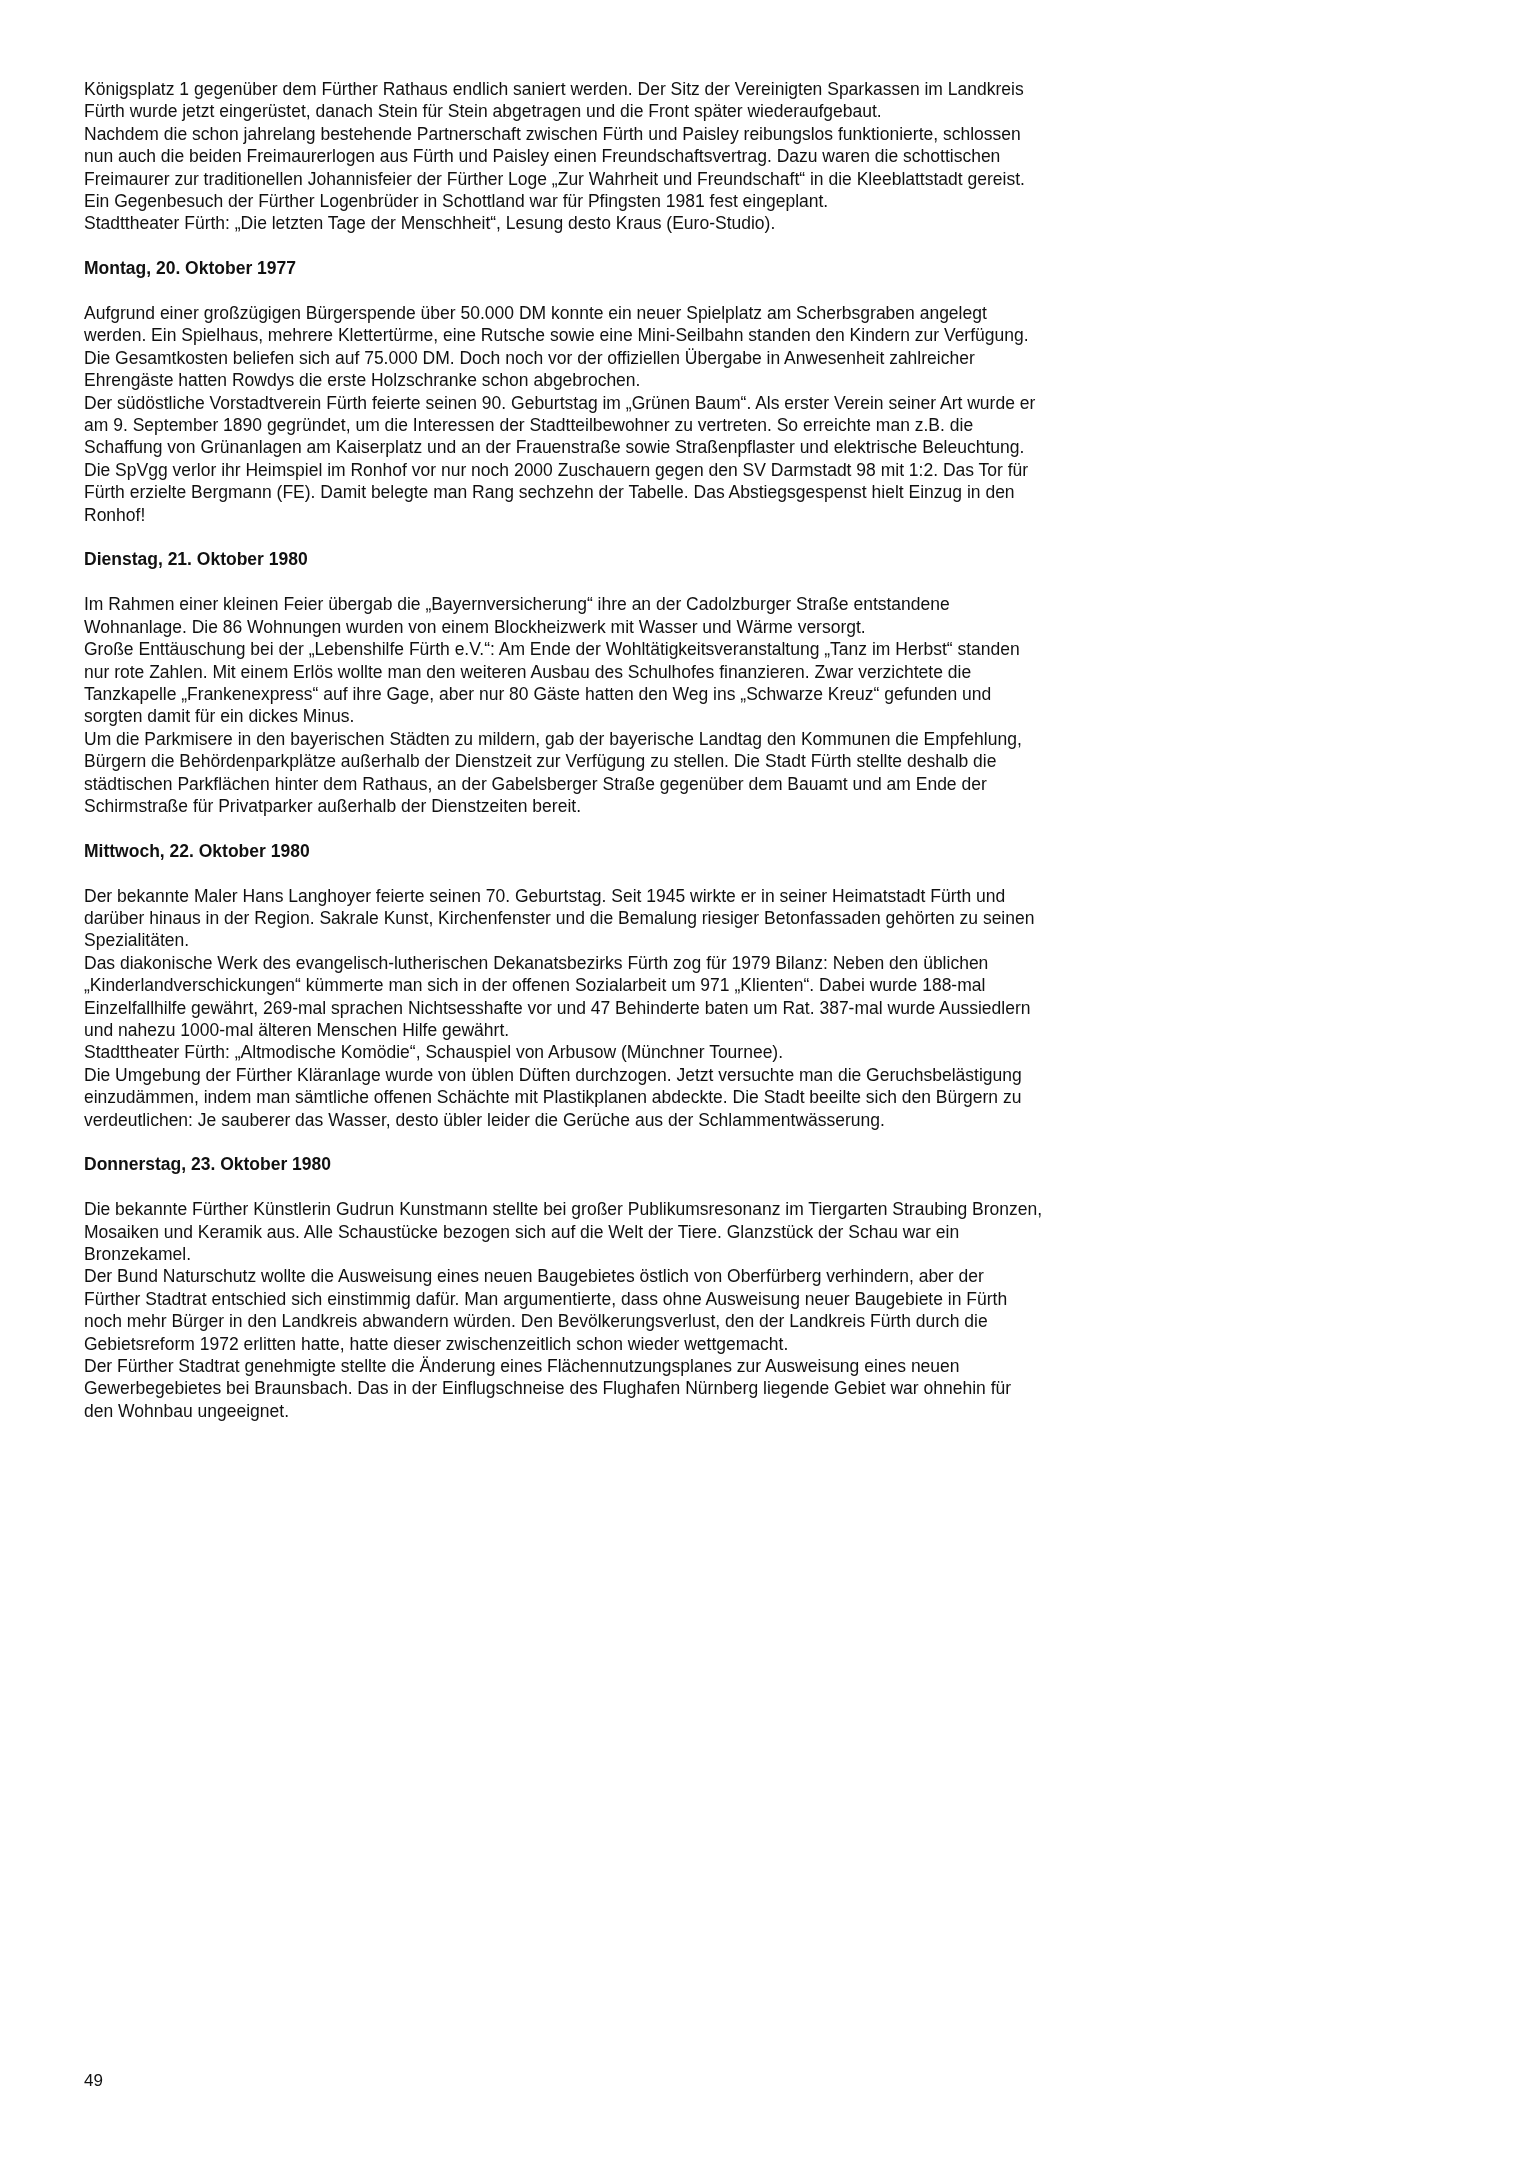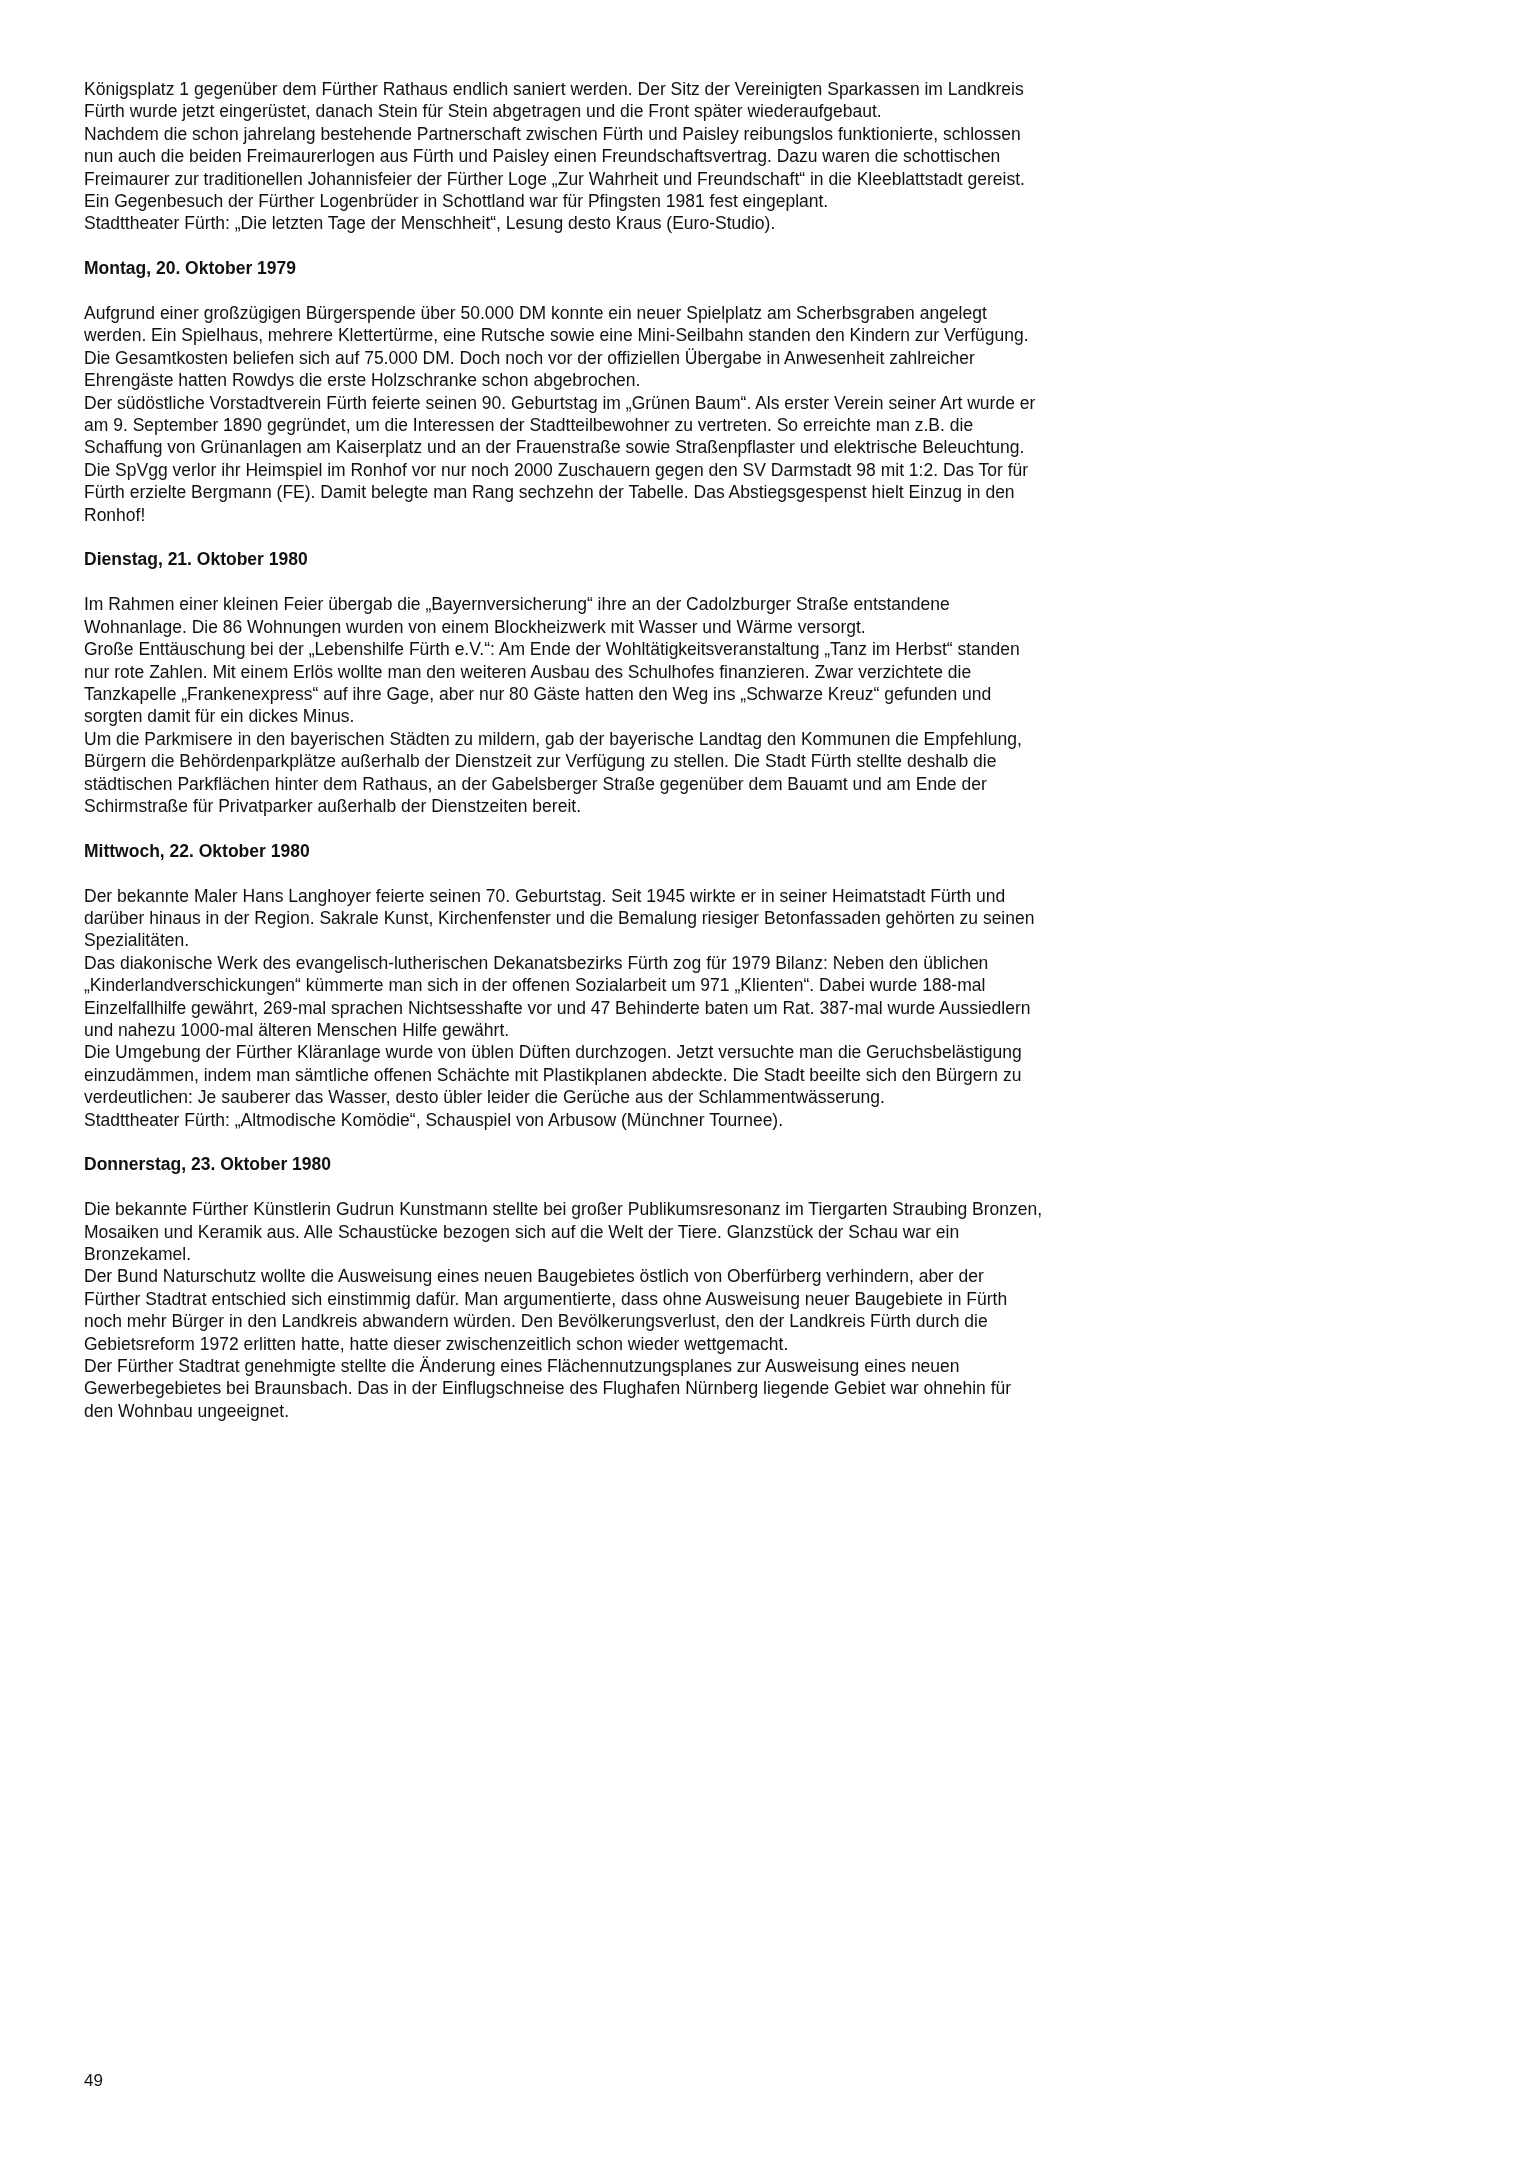--- a/index.html
+++ b/index.html
@@ -50,38 +50,38 @@
 </style>
 </head>
 <body>
 
 <div class="page">
   <div class="content">
     <p class="para">Königsplatz 1 gegenüber dem Fürther Rathaus endlich saniert werden. Der Sitz der Vereinigten Sparkassen im Landkreis Fürth wurde jetzt eingerüstet, danach Stein für Stein abgetragen und die Front später wiederaufgebaut.</p>
     <p class="para">Nachdem die schon jahrelang bestehende Partnerschaft zwischen Fürth und Paisley reibungslos funktionierte, schlossen nun auch die beiden Freimaurerlogen aus Fürth und Paisley einen Freundschaftsvertrag. Dazu waren die schottischen Freimaurer zur traditionellen Johannisfeier der Fürther Loge „Zur Wahrheit und Freundschaft“ in die Kleeblattstadt gereist. Ein Gegenbesuch der Fürther Logenbrüder in Schottland war für Pfingsten 1981 fest eingeplant.</p>
     <p class="para">Stadttheater Fürth: „Die letzten Tage der Menschheit“, Lesung desto Kraus (Euro-Studio).</p>
 
-    <h2 class="date-heading">Montag, 20. Oktober 1979</h2>
+    <h2 class="date-heading">Montag, 20. Oktober 1977</h2>
 
     <p class="para">Aufgrund einer großzügigen Bürgerspende über 50.000 DM konnte ein neuer Spielplatz am Scherbsgraben angelegt werden. Ein Spielhaus, mehrere Klettertürme, eine Rutsche sowie eine Mini-Seilbahn standen den Kindern zur Verfügung. Die Gesamtkosten beliefen sich auf 75.000 DM. Doch noch vor der offiziellen Übergabe in Anwesenheit zahlreicher Ehrengäste hatten Rowdys die erste Holzschranke schon abgebrochen.</p>
     <p class="para">Der südöstliche Vorstadtverein Fürth feierte seinen 90. Geburtstag im „Grünen Baum“. Als erster Verein seiner Art wurde er am 9. September 1890 gegründet, um die Interessen der Stadtteilbewohner zu vertreten. So erreichte man z.B. die Schaffung von Grünanlagen am Kaiserplatz und an der Frauenstraße sowie Straßenpflaster und elektrische Beleuchtung.</p>
     <p class="para">Die SpVgg verlor ihr Heimspiel im Ronhof vor nur noch 2000 Zuschauern gegen den SV Darmstadt 98 mit 1:2. Das Tor für Fürth erzielte Bergmann (FE). Damit belegte man Rang sechzehn der Tabelle. Das Abstiegsgespenst hielt Einzug in den Ronhof!</p>
 
     <h2 class="date-heading">Dienstag, 21. Oktober 1980</h2>
 
     <p class="para">Im Rahmen einer kleinen Feier übergab die „Bayernversicherung“ ihre an der Cadolzburger Straße entstandene Wohnanlage. Die 86 Wohnungen wurden von einem Blockheizwerk mit Wasser und Wärme versorgt.</p>
     <p class="para">Große Enttäuschung bei der „Lebenshilfe Fürth e.V.“: Am Ende der Wohltätigkeitsveranstaltung „Tanz im Herbst“ standen nur rote Zahlen. Mit einem Erlös wollte man den weiteren Ausbau des Schulhofes finanzieren. Zwar verzichtete die Tanzkapelle „Frankenexpress“ auf ihre Gage, aber nur 80 Gäste hatten den Weg ins „Schwarze Kreuz“ gefunden und sorgten damit für ein dickes Minus.</p>
     <p class="para">Um die Parkmisere in den bayerischen Städten zu mildern, gab der bayerische Landtag den Kommunen die Empfehlung, Bürgern die Behördenparkplätze außerhalb der Dienstzeit zur Verfügung zu stellen. Die Stadt Fürth stellte deshalb die städtischen Parkflächen hinter dem Rathaus, an der Gabelsberger Straße gegenüber dem Bauamt und am Ende der Schirmstraße für Privatparker außerhalb der Dienstzeiten bereit.</p>
 
     <h2 class="date-heading">Mittwoch, 22. Oktober 1980</h2>
 
     <p class="para">Der bekannte Maler Hans Langhoyer feierte seinen 70. Geburtstag. Seit 1945 wirkte er in seiner Heimatstadt Fürth und darüber hinaus in der Region. Sakrale Kunst, Kirchenfenster und die Bemalung riesiger Betonfassaden gehörten zu seinen Spezialitäten.</p>
     <p class="para">Das diakonische Werk des evangelisch-lutherischen Dekanatsbezirks Fürth zog für 1979 Bilanz: Neben den üblichen „Kinderlandverschickungen“ kümmerte man sich in der offenen Sozialarbeit um 971 „Klienten“. Dabei wurde 188-mal Einzelfallhilfe gewährt, 269-mal sprachen Nichtsesshafte vor und 47 Behinderte baten um Rat. 387-mal wurde Aussiedlern und nahezu 1000-mal älteren Menschen Hilfe gewährt.</p>
+    <p class="para">Stadttheater Fürth: „Altmodische Komödie“, Schauspiel von Arbusow (Münchner Tournee).</p>
     <p class="para">Die Umgebung der Fürther Kläranlage wurde von üblen Düften durchzogen. Jetzt versuchte man die Geruchsbelästigung einzudämmen, indem man sämtliche offenen Schächte mit Plastikplanen abdeckte. Die Stadt beeilte sich den Bürgern zu verdeutlichen: Je sauberer das Wasser, desto übler leider die Gerüche aus der Schlammentwässerung.</p>
-    <p class="para">Stadttheater Fürth: „Altmodische Komödie“, Schauspiel von Arbusow (Münchner Tournee).</p>
 
     <h2 class="date-heading">Donnerstag, 23. Oktober 1980</h2>
 
     <p class="para">Die bekannte Fürther Künstlerin Gudrun Kunstmann stellte bei großer Publikumsresonanz im Tiergarten Straubing Bronzen, Mosaiken und Keramik aus. Alle Schaustücke bezogen sich auf die Welt der Tiere. Glanzstück der Schau war ein Bronzekamel.</p>
     <p class="para">Der Bund Naturschutz wollte die Ausweisung eines neuen Baugebietes östlich von Oberfürberg verhindern, aber der Fürther Stadtrat entschied sich einstimmig dafür. Man argumentierte, dass ohne Ausweisung neuer Baugebiete in Fürth noch mehr Bürger in den Landkreis abwandern würden. Den Bevölkerungsverlust, den der Landkreis Fürth durch die Gebietsreform 1972 erlitten hatte, hatte dieser zwischenzeitlich schon wieder wettgemacht.</p>
     <p class="para">Der Fürther Stadtrat genehmigte stellte die Änderung eines Flächennutzungsplanes zur Ausweisung eines neuen Gewerbegebietes bei Braunsbach. Das in der Einflugschneise des Flughafen Nürnberg liegende Gebiet war ohnehin für den Wohnbau ungeeignet.</p>
   </div>
 
   <div class="page-number">49</div>
 </div>

